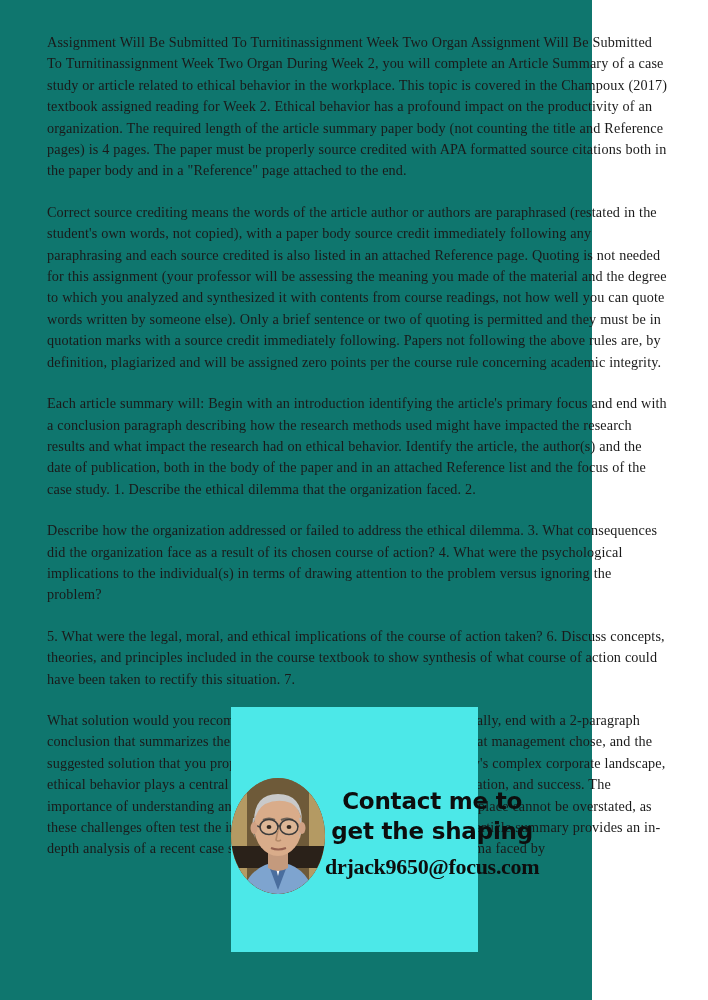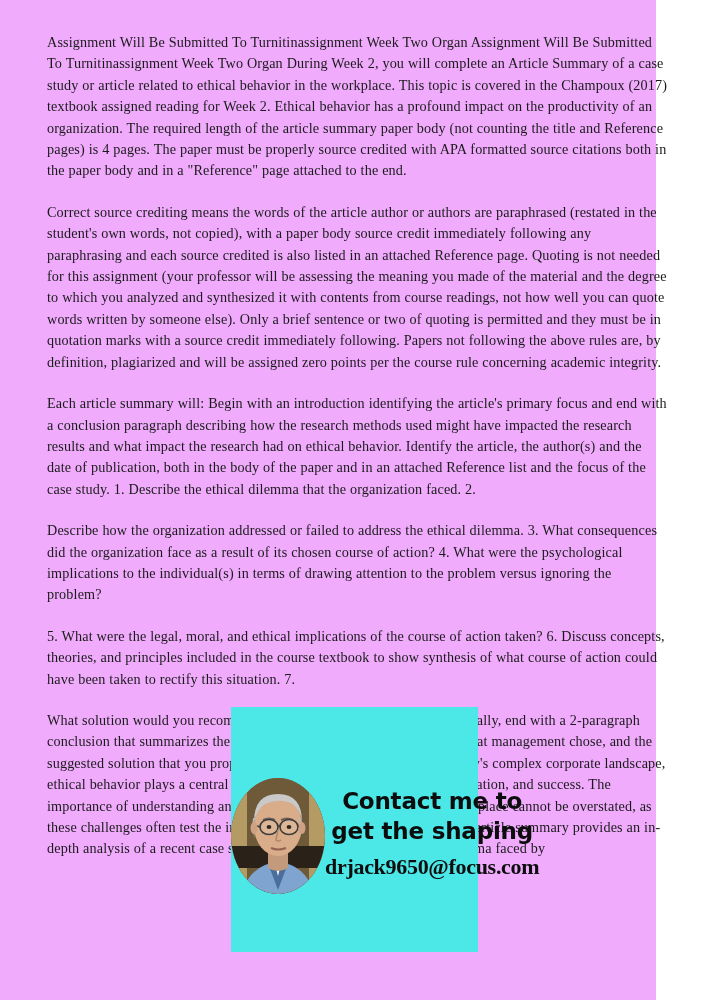--- a/index.html
+++ b/index.html
@@ -11,23 +11,23 @@
     width: 708px;
     height: 1000px;
     position: relative;
     overflow: hidden;
     font-family: "Liberation Serif", "DejaVu Serif", serif;
   }
 
   #page {
     position: absolute;
     left: 0; top: 0;
-    width: 656px;
+    width: 592px;
     height: 1000px;
-    background: #f0abfc;
+    background: #0f766e;
   }
 
   #doc-body {
     position: absolute;
     left: 47px;
     top: 32px;
     width: 622px;
   }
 
   .para {

